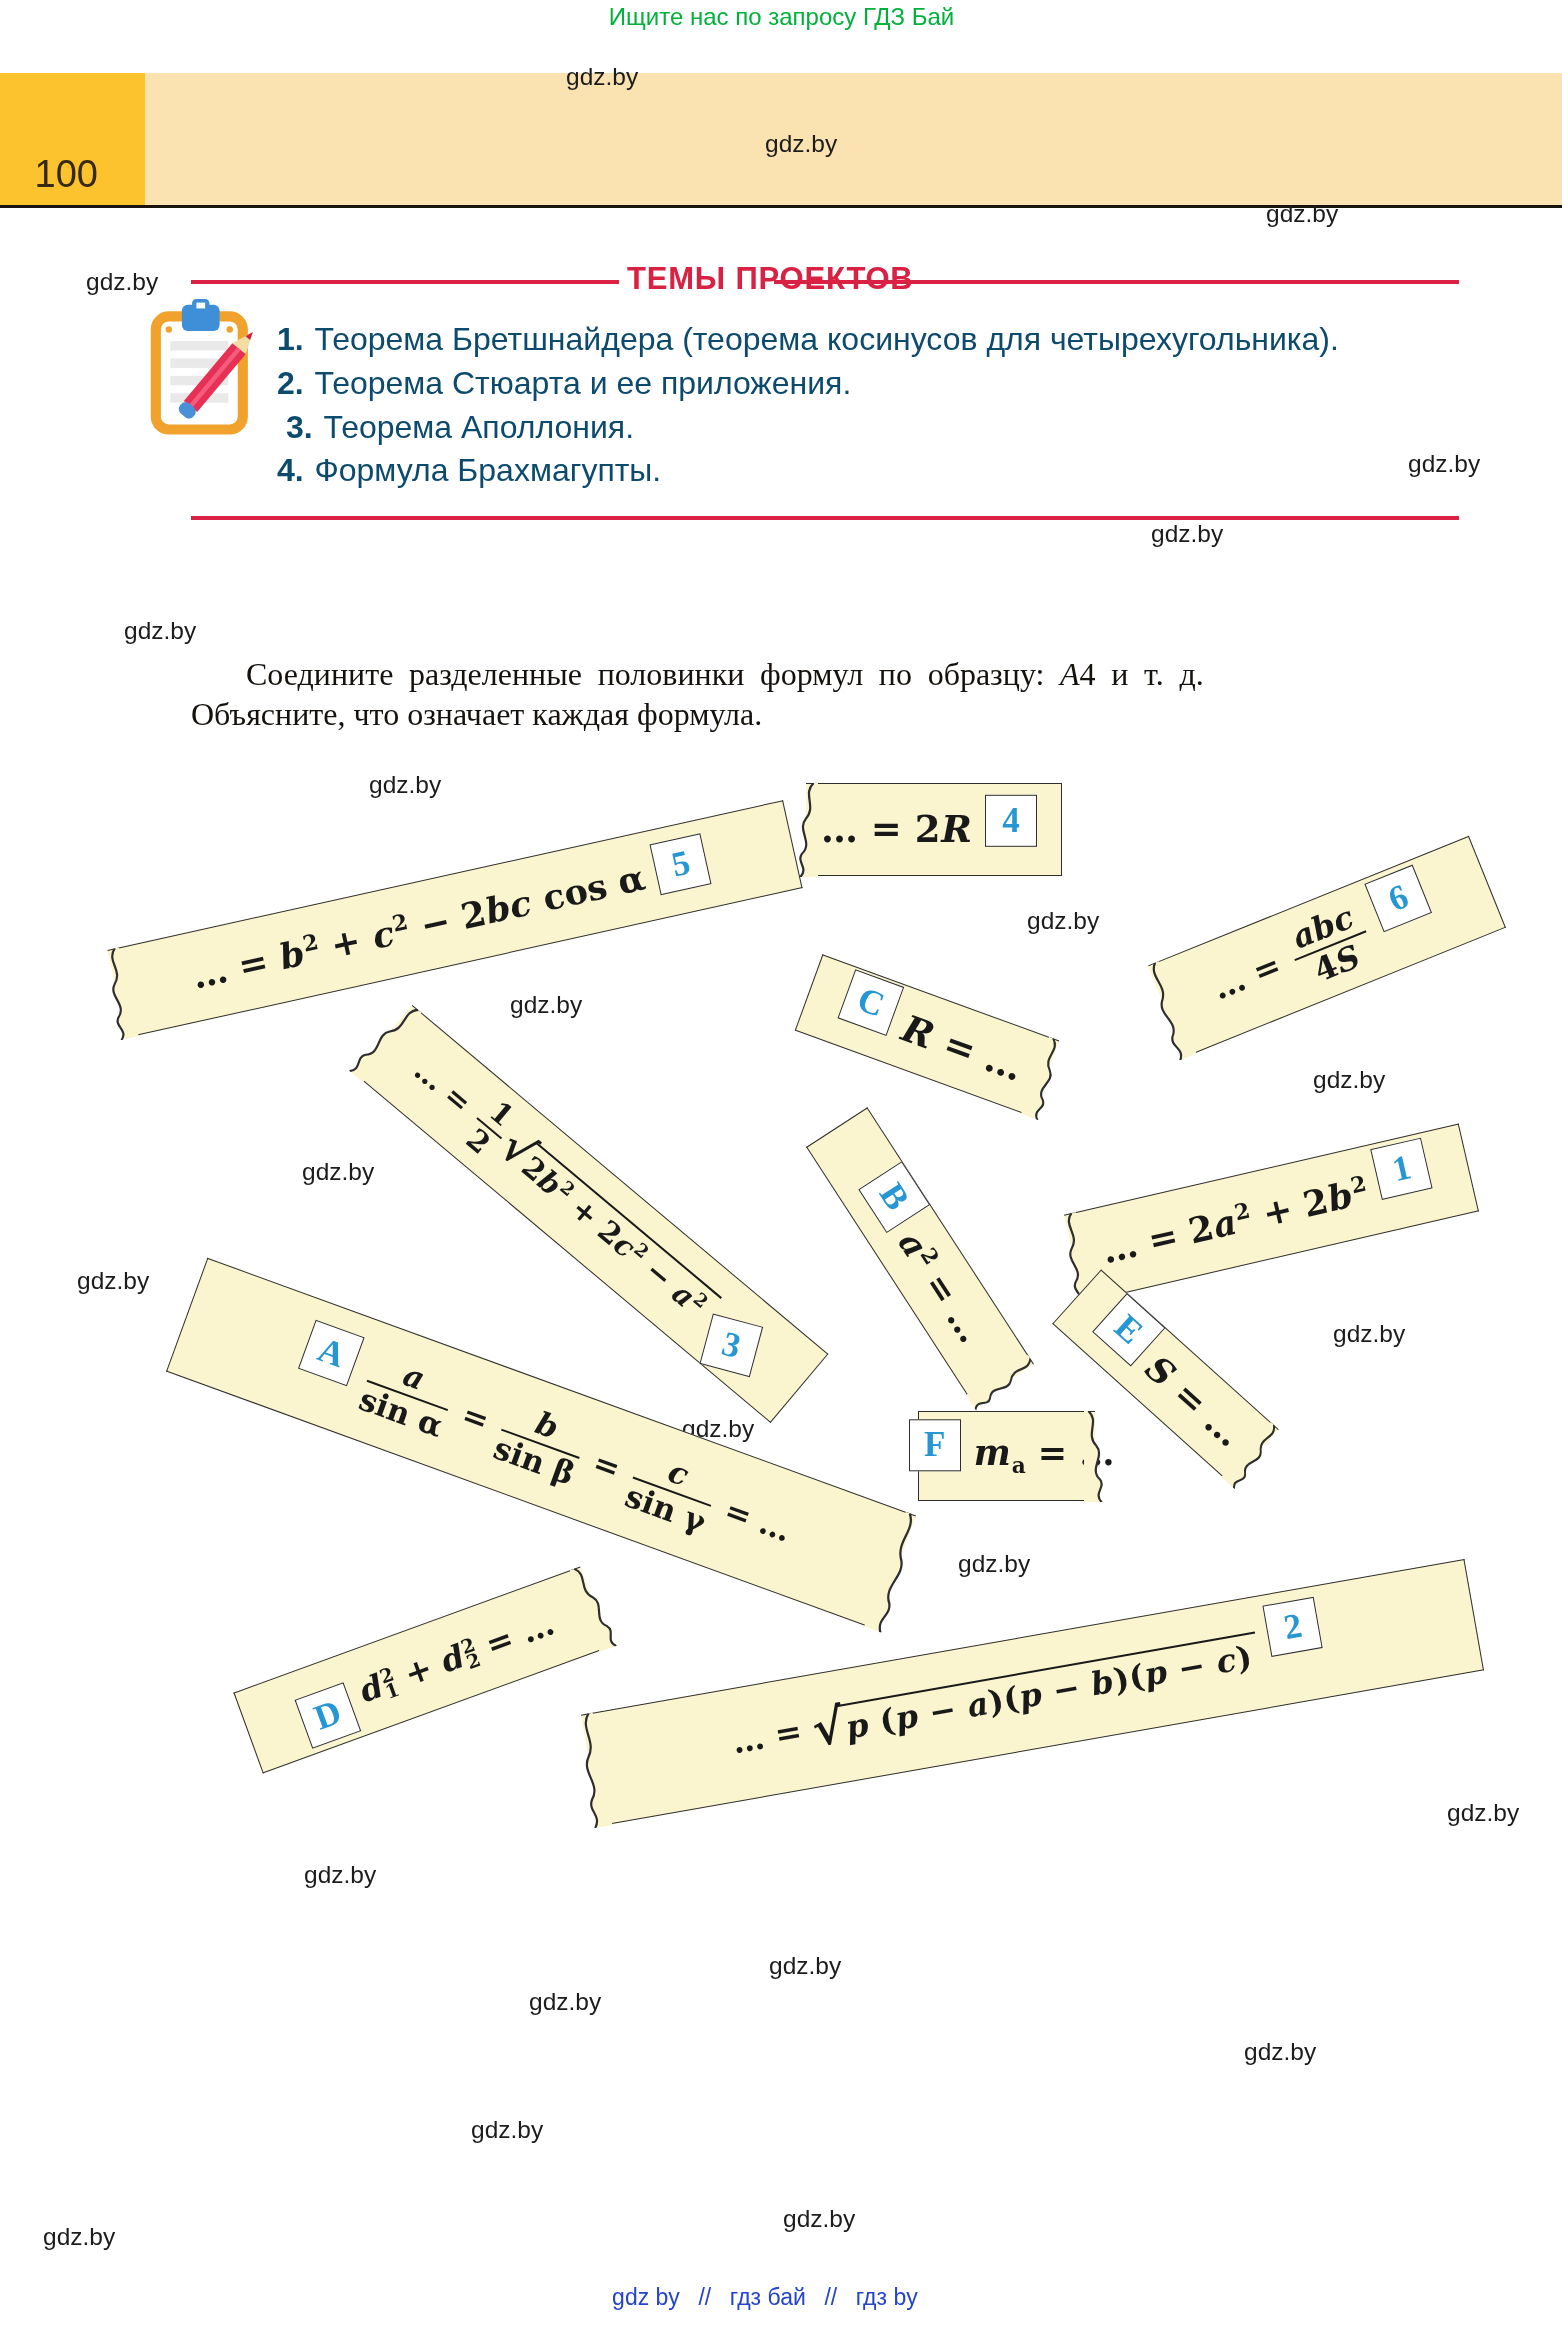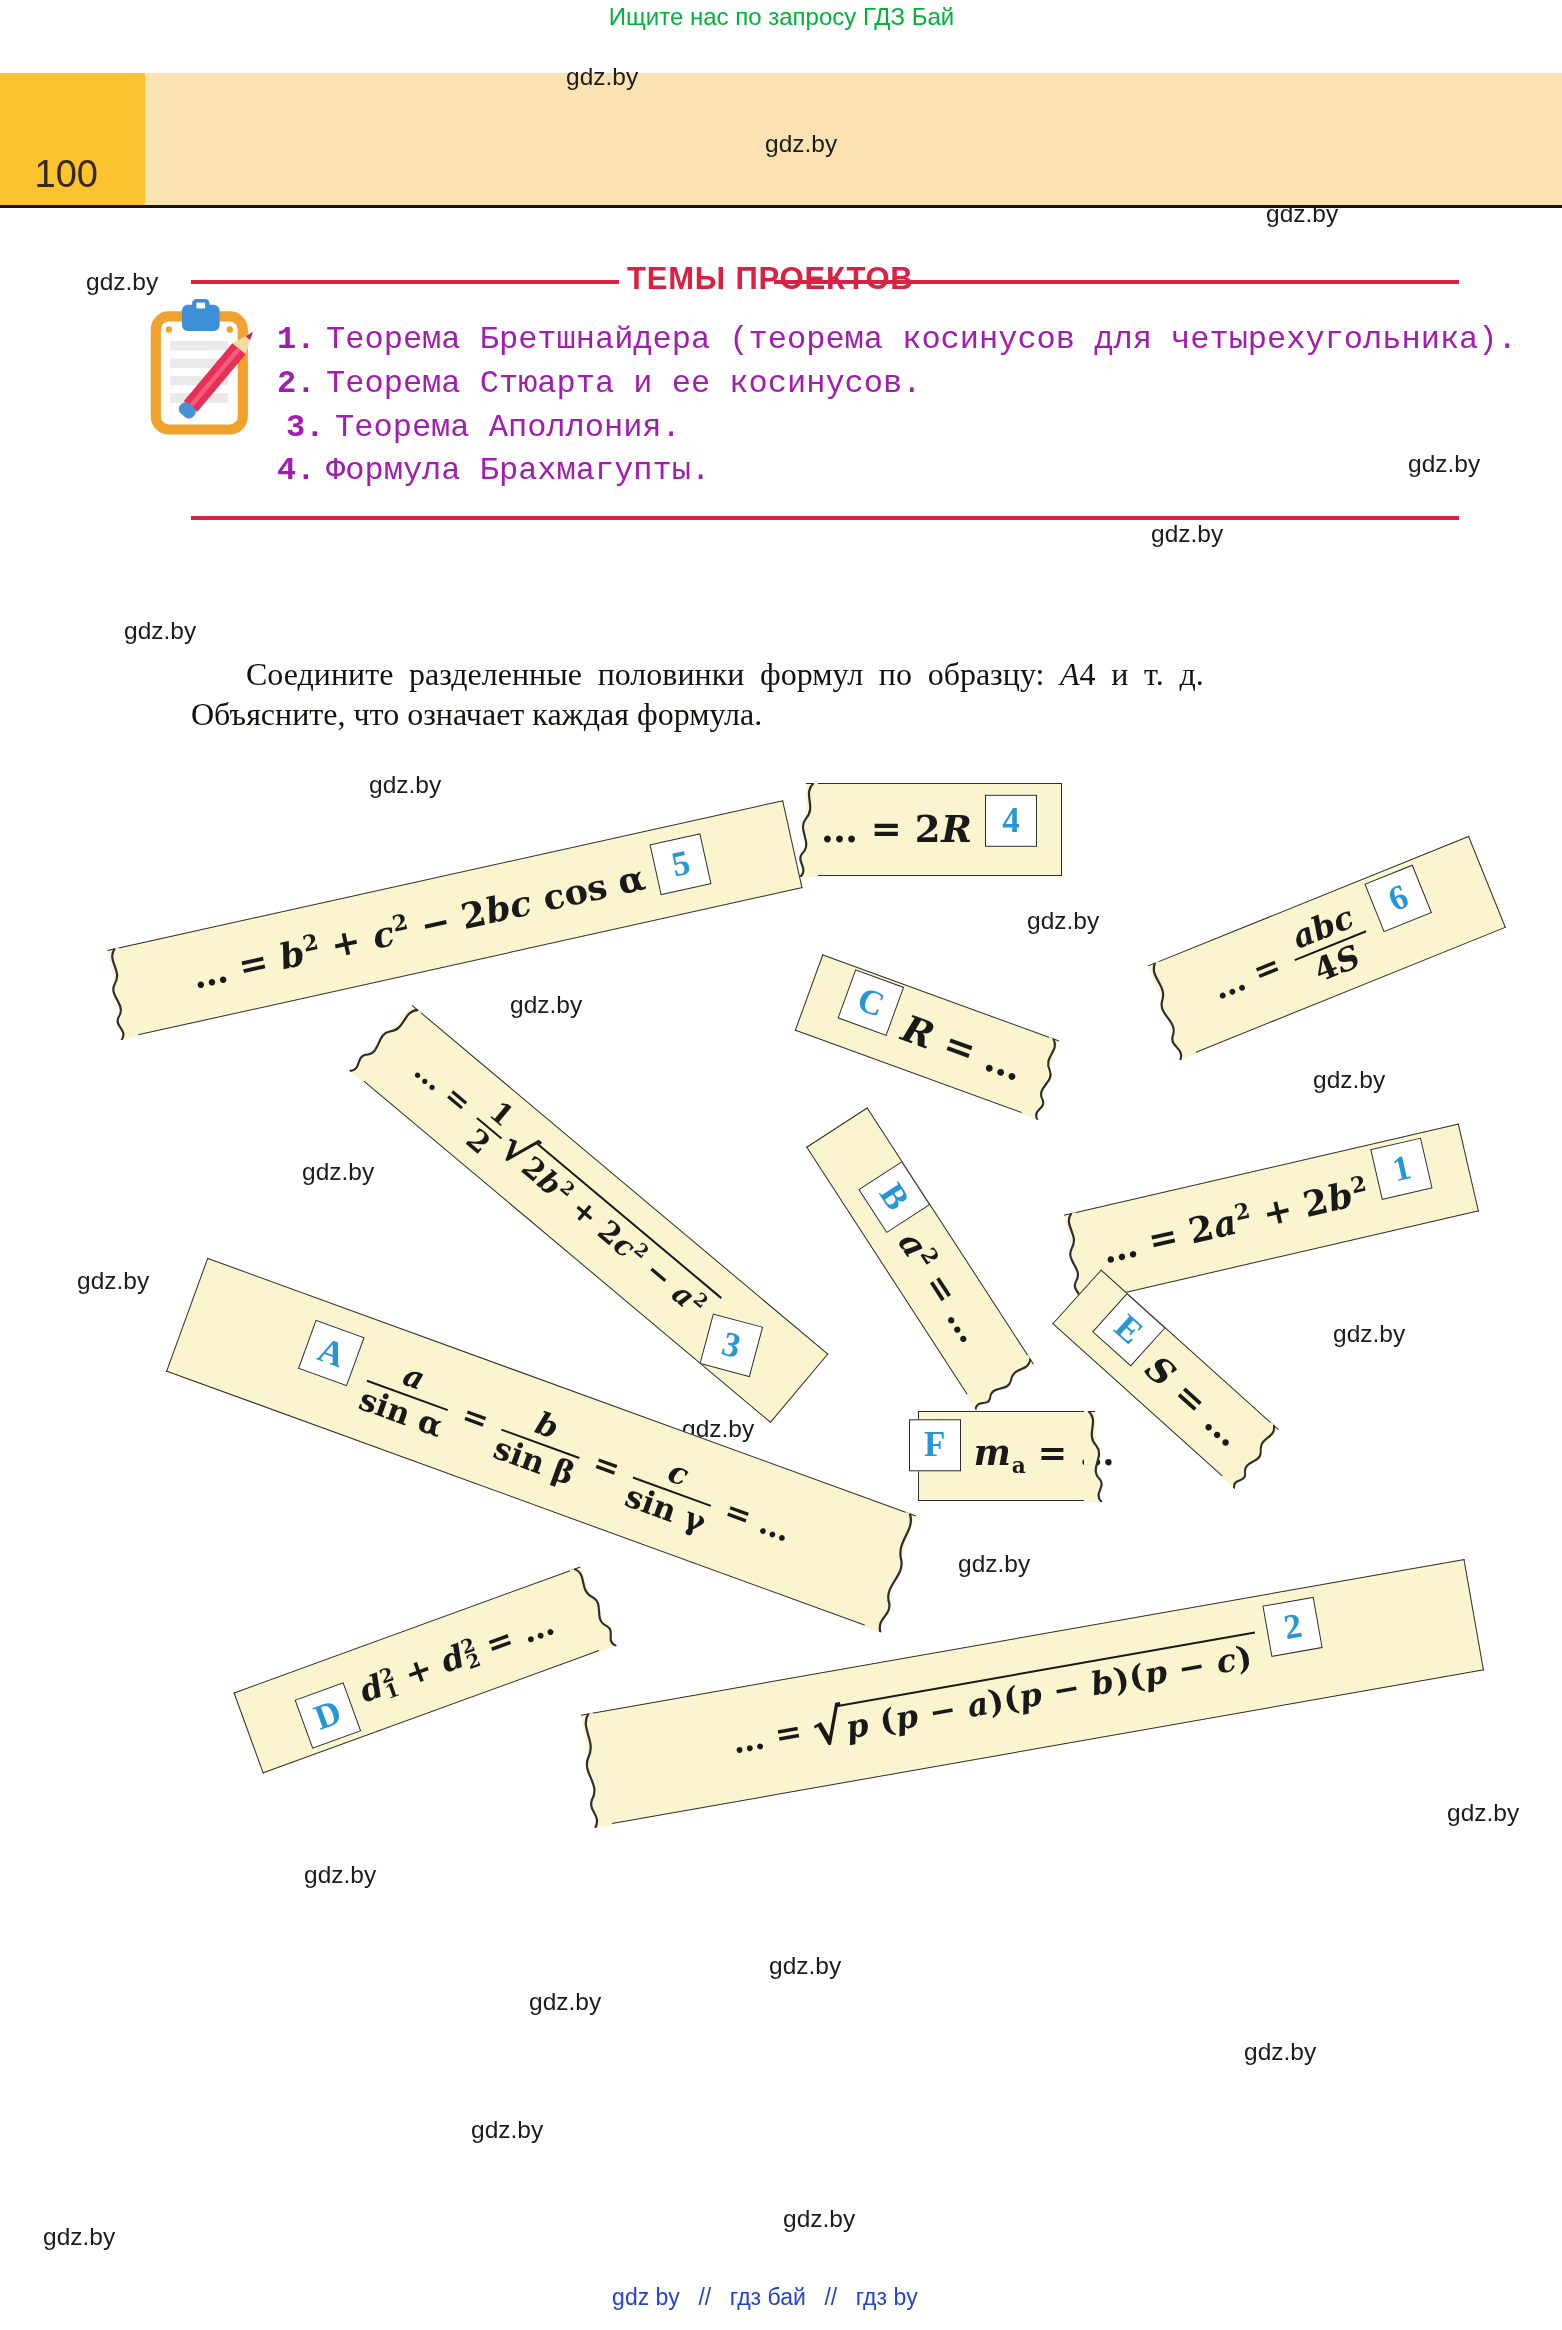--- a/index.html
+++ b/index.html
@@ -14,22 +14,22 @@
   .band-block{position:absolute;left:0;top:0;width:145px;height:100%;background:#fcc32f;}
   .pagenum{position:absolute;left:0;top:153px;width:98px;text-align:right;
            font-size:38px;color:#362a12;z-index:3;}
   .chapter{position:absolute;left:158px;top:162px;font-size:30px;color:#241b0e;z-index:3;white-space:nowrap;}
   .chapter .it{font-style:italic;}
 
   .redline{position:absolute;height:3.8px;background:#d92243;z-index:2;}
   .proj-head{position:absolute;left:627px;top:261px;font-size:31px;font-weight:bold;
              color:#d92243;letter-spacing:0.8px;z-index:2;white-space:nowrap;}
 
-  .proj-item{position:absolute;font-family:Liberation Mono, monospace;font-size:32px;
-             color:#a21caf;white-space:nowrap;z-index:2;}
+  .proj-item{position:absolute;font-family:Liberation Sans, sans-serif;font-size:32px;
+             color:#0c4a6e;white-space:nowrap;z-index:2;}
   .proj-item .num{font-weight:bold;margin-right:10.7px;}
 
   .express-head{position:absolute;left:546px;top:588px;font-size:33px;font-weight:bold;
                 font-style:italic;color:#e41b3b;z-index:2;white-space:nowrap;}
   .express-head .roman{font-style:normal;margin-left:7.7px;}
   .instr{position:absolute;font-family:"Liberation Serif",serif;font-size:32px;
          color:#15110d;white-space:nowrap;z-index:2;text-align:center;}
 
   .wm{position:absolute;font-size:24.5px;color:#1c1c1c;z-index:1;}
 
@@ -99,21 +99,21 @@
     <g transform="rotate(40 44 55)">
       <polygon points="38,28 50,28 44,13" fill="#f3dca4"></polygon>
       <polygon points="42,18.5 46,18.5 44,13" fill="#ce1f3f"></polygon>
       <rect x="38" y="28" width="12" height="52" fill="#e73055"></rect>
       <rect x="42.5" y="28" width="3" height="52" fill="#f45b7c"></rect>
       <rect x="38" y="79" width="12" height="9" rx="4" fill="#4a90d9"></rect>
     </g>
   </svg>
 
   <div class="proj-item" style="left:277px;top:321px;"><span class="num">1.</span><span>Теорема Бретшнайдера (теорема косинусов для четырехугольника).</span></div>
-  <div class="proj-item" style="left:277px;top:365px;"><span class="num">2.</span><span>Теорема Стюарта и ее косинусов.</span></div>
+  <div class="proj-item" style="left:277px;top:365px;"><span class="num">2.</span><span>Теорема Стюарта и ее приложения.</span></div>
   <div class="proj-item" style="left:286px;top:409px;"><span class="num">3.</span><span>Теорема Аполлония.</span></div>
   <div class="proj-item" style="left:277px;top:452px;"><span class="num">4.</span><span>Формула Брахмагупты.</span></div>
 
   <div class="redline" style="left:191px;top:516px;width:1268px;"></div>
 
 
   <div class="instr" style="left:246px;top:656px;word-spacing:7.7px;">Соедините разделенные половинки формул по образцу: <i>А</i>4 и т. д.</div>
   <div class="instr" style="left:191px;top:696px;">Объясните, что означает каждая формула.</div>
 
   <div class="banner torn-left" style="left:109px;top:874px;width:692px;height:90px;transform:rotate(-12.5deg);">

